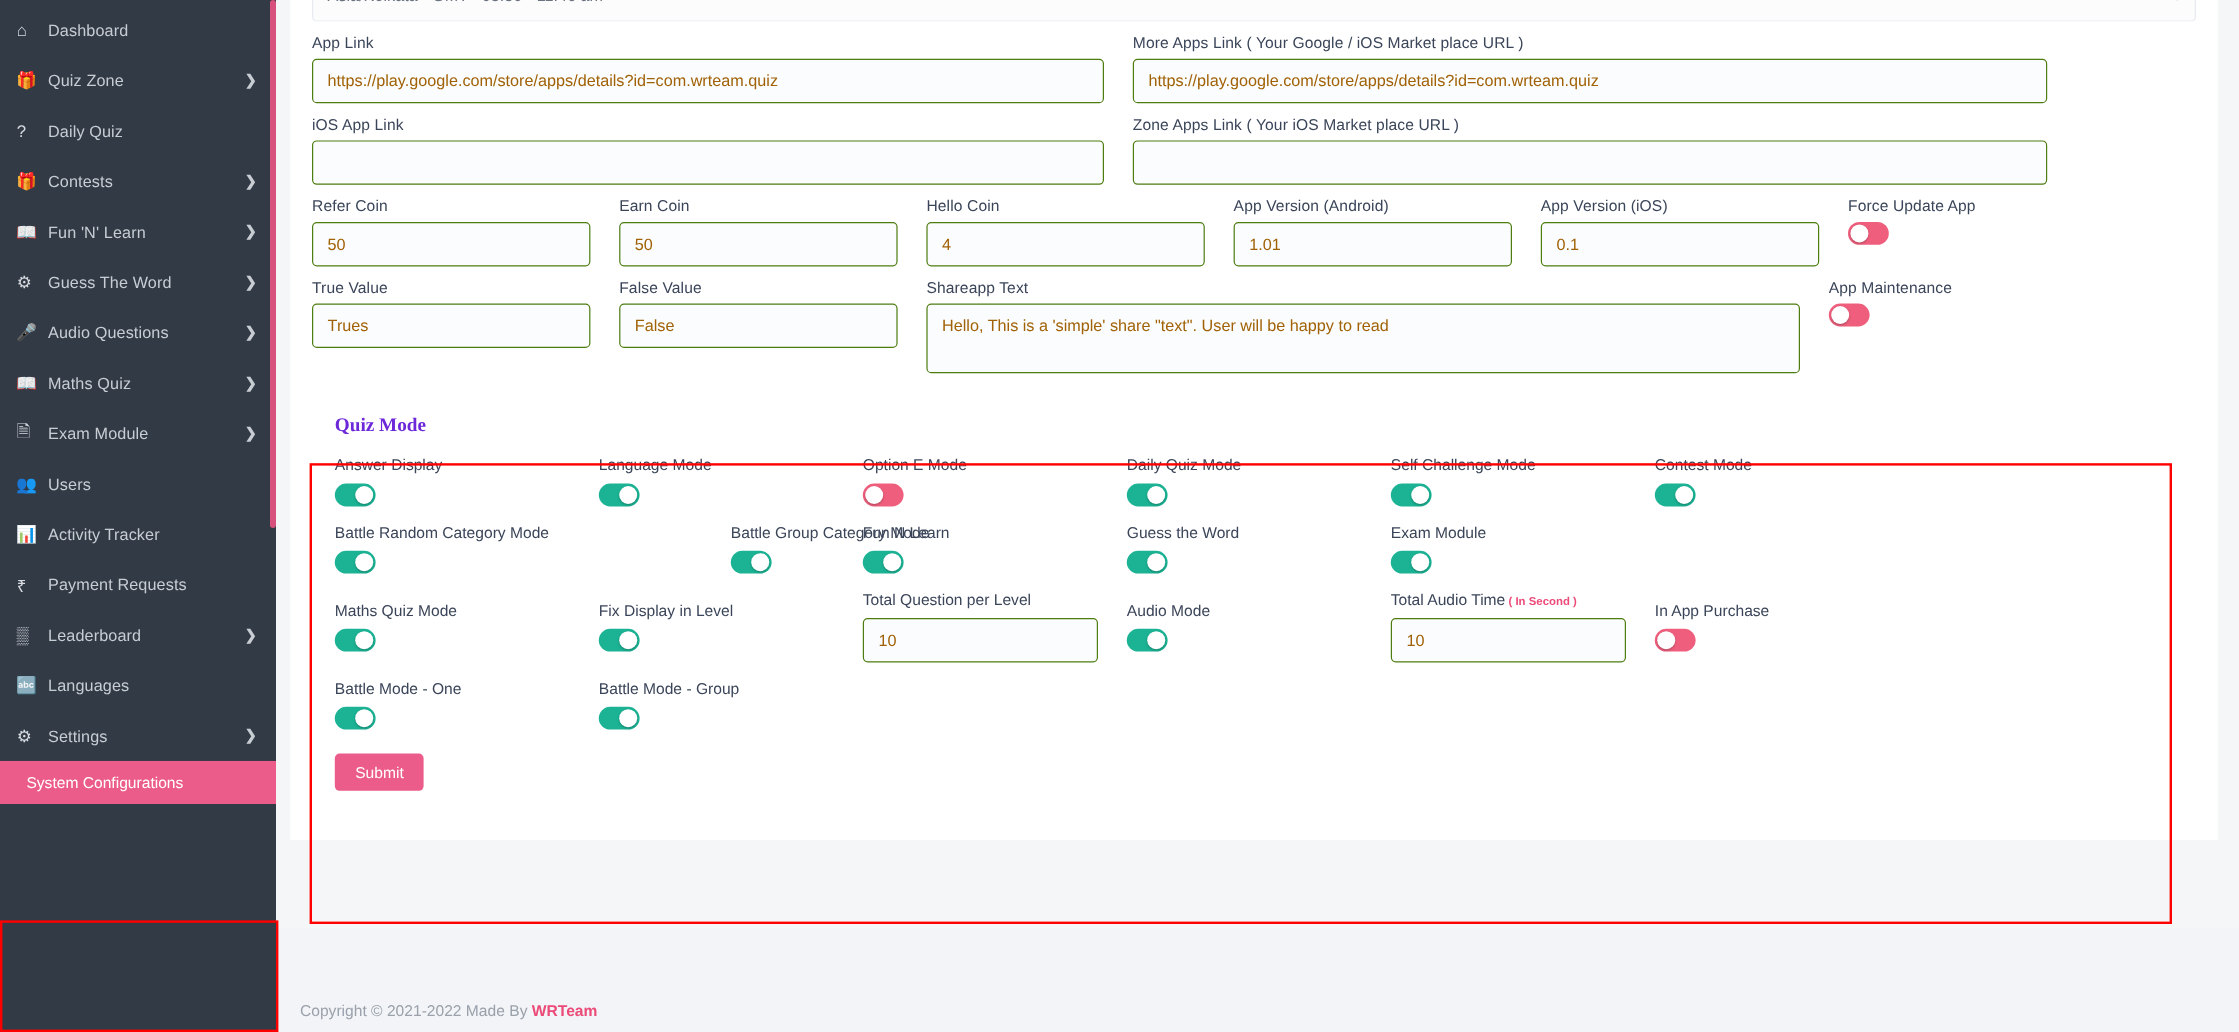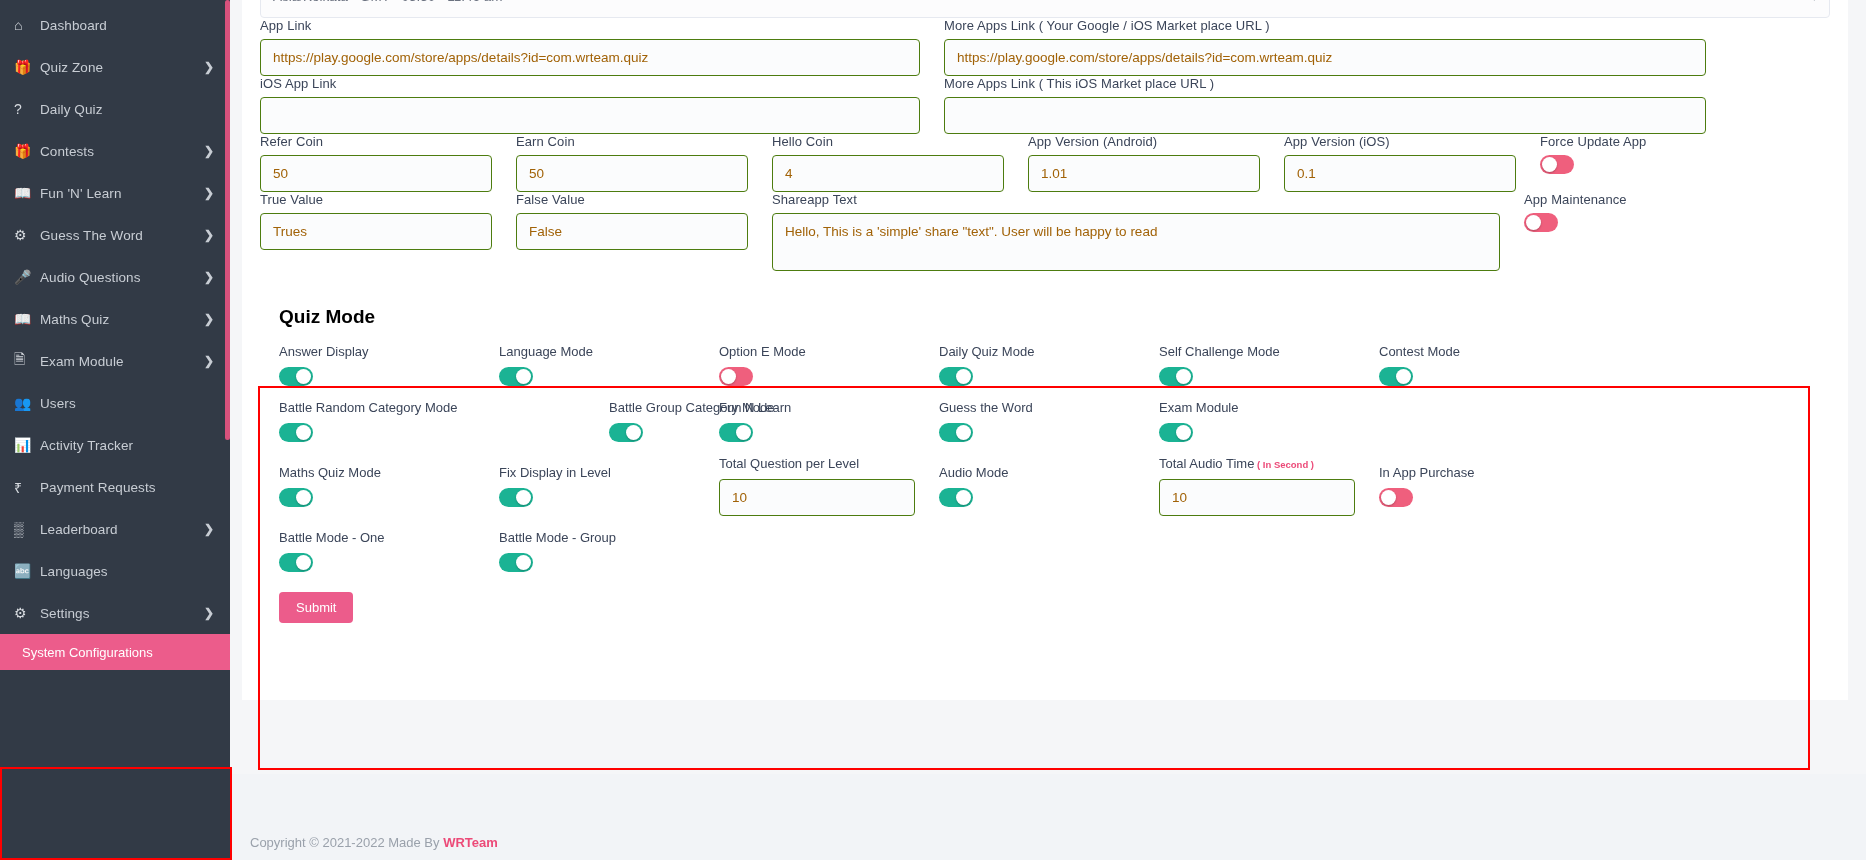--- a/index.html
+++ b/index.html
@@ -81,21 +81,21 @@
     height: 18px; overflow: hidden; position: relative;
   }
   .cut-input {
     position: relative; top: -26px;
     height: 44px; border: 1px solid #e6e9f0; border-radius: 4px;
     background: #fcfcfd; color: #6b7280; font-size: 13.5px;
     display: flex; align-items: center; padding: 0 12px;
   }
   .cut-caret { position: absolute; right: 12px; top: 16px; color: #9aa1ab; font-size: 11px; }
 
-  .row { display: flex; gap: 24px; margin-top: 0; }
+  .row { display: flex; gap: 24px; margin-top: 10px; }
   .fld { display: flex; flex-direction: column; }
   .lbl-t {
     font-size: 13px; color: #3b4559; margin-bottom: 6px; letter-spacing: .1px;
   }
   input.inp, .inp {
     height: 37px; border: 1px solid #4d7c0f; border-radius: 4px;
     background: #fbfcfd; color: #a16207; font-size: 13.5px;
     padding: 0 12px; outline: none; font-family: "Liberation Sans", sans-serif;
   }
   textarea.inp {
@@ -116,21 +116,21 @@
   .tgl.on { background: #1bb394; }
   .tgl.on .knob { right: 2px; }
   .tgl.off { background: #ef5f7d; }
   .tgl.off .knob { left: 2px; }
 
   
   .qm {
     position: relative; margin-top: 20px;
     border: 1px solid #ffffff; padding: 14px 18px 18px 18px;
   }
-  .qm-title { color: #000000; font-size: 19px; font-weight: bold; margin-bottom: 16px; }
+  .qm-title { color: #6d28d9; font-size: 16px; font-weight: bold; margin-bottom: 16px; font-family: Liberation Serif, serif; }
   .qrow { display: flex; margin-bottom: 14px; }
   .qitem { width: 220px; display: flex; flex-direction: column; justify-content: center; }
   .qitem .lbl-q { font-size: 13px; color: #3b4559; margin-bottom: 8px; white-space: nowrap; }
   .qitem .lbl-q .sub { color: #ec4a78; font-size: 9.5px; font-weight: bold; }
   .qitem.offset { padding-left: 110px; }
 
   .btn-submit {
     margin-top: 6px;
     background: #ec5c8b; color: #fff; border: none; border-radius: 4px;
     height: 31px; padding: 0 17px; font-size: 13px; cursor: pointer;
@@ -255,21 +255,21 @@
           <input class="inp" value="https://play.google.com/store/apps/details?id=com.wrteam.quiz" style="">
         </div>
       </div>
 
       <div class="row">
         <div class="fld" style="width:660px">
           <div class="lbl-t">iOS App Link</div>
           <input class="inp" value="" style="">
         </div>
         <div class="fld" style="width:762px">
-          <div class="lbl-t">More Apps Link ( This iOS Market place URL )</div>
+          <div class="lbl-t">Zone Apps Link ( Your iOS Market place URL )</div>
           <input class="inp" value="" style="">
         </div>
       </div>
 
       <div class="row">
         <div class="fld" style="width:232px">
           <div class="lbl-t">Refer Coin</div>
           <input class="inp" value="50" style="">
         </div>
         <div class="fld" style="width:232px">

